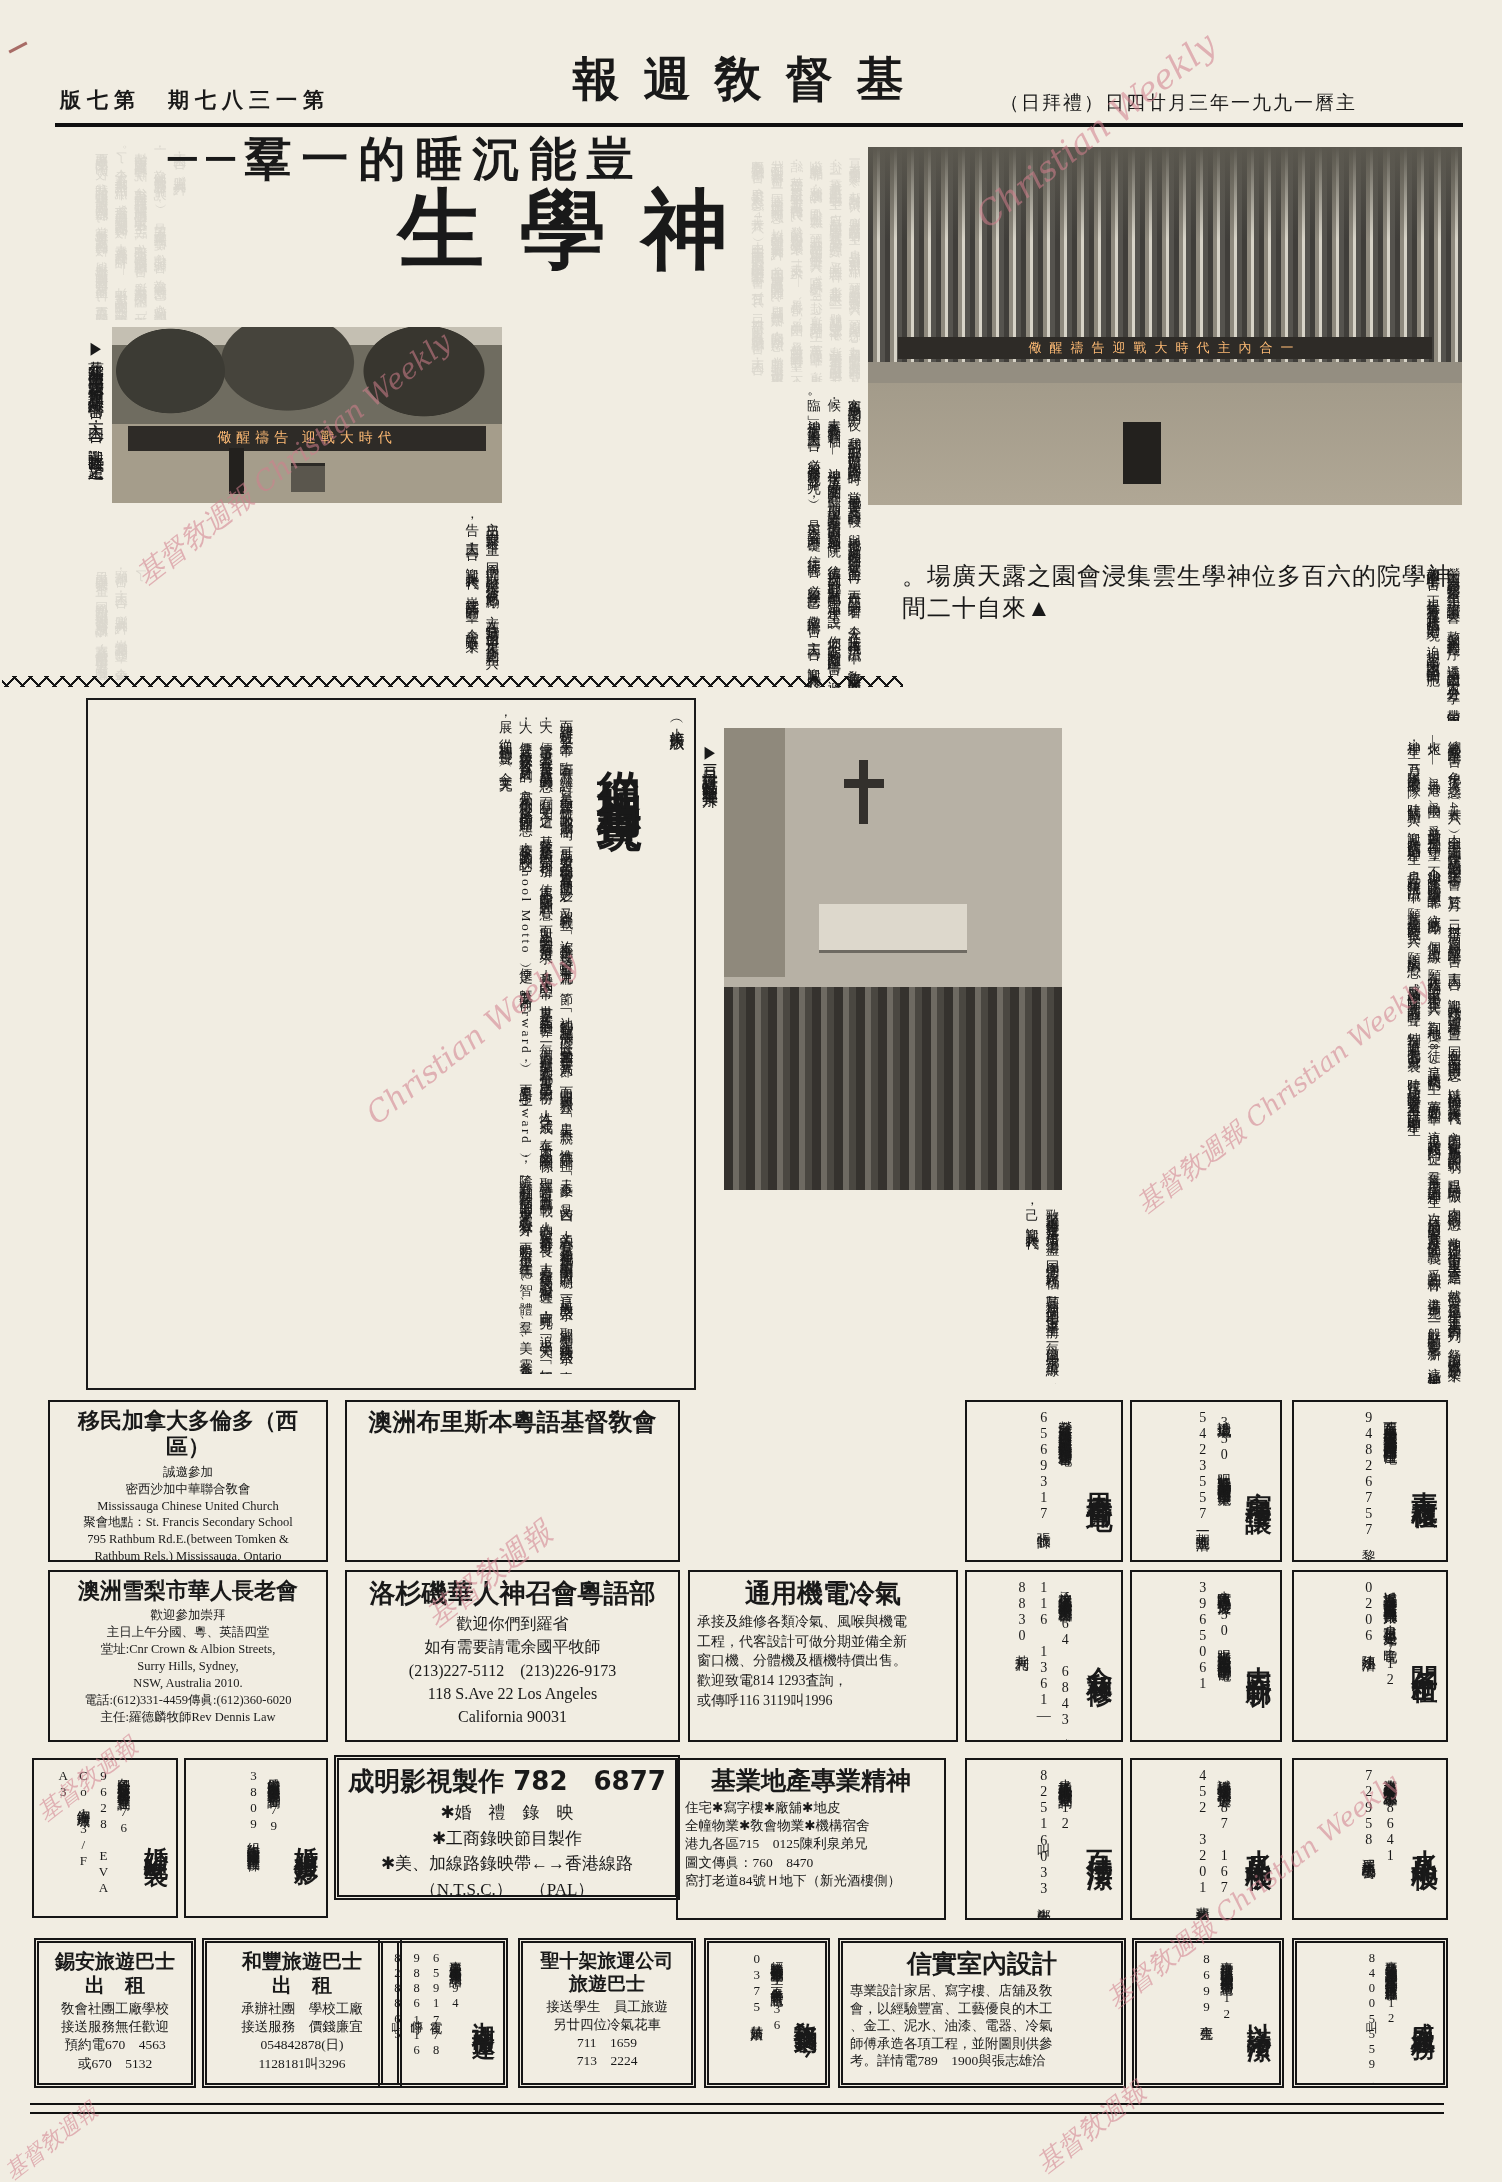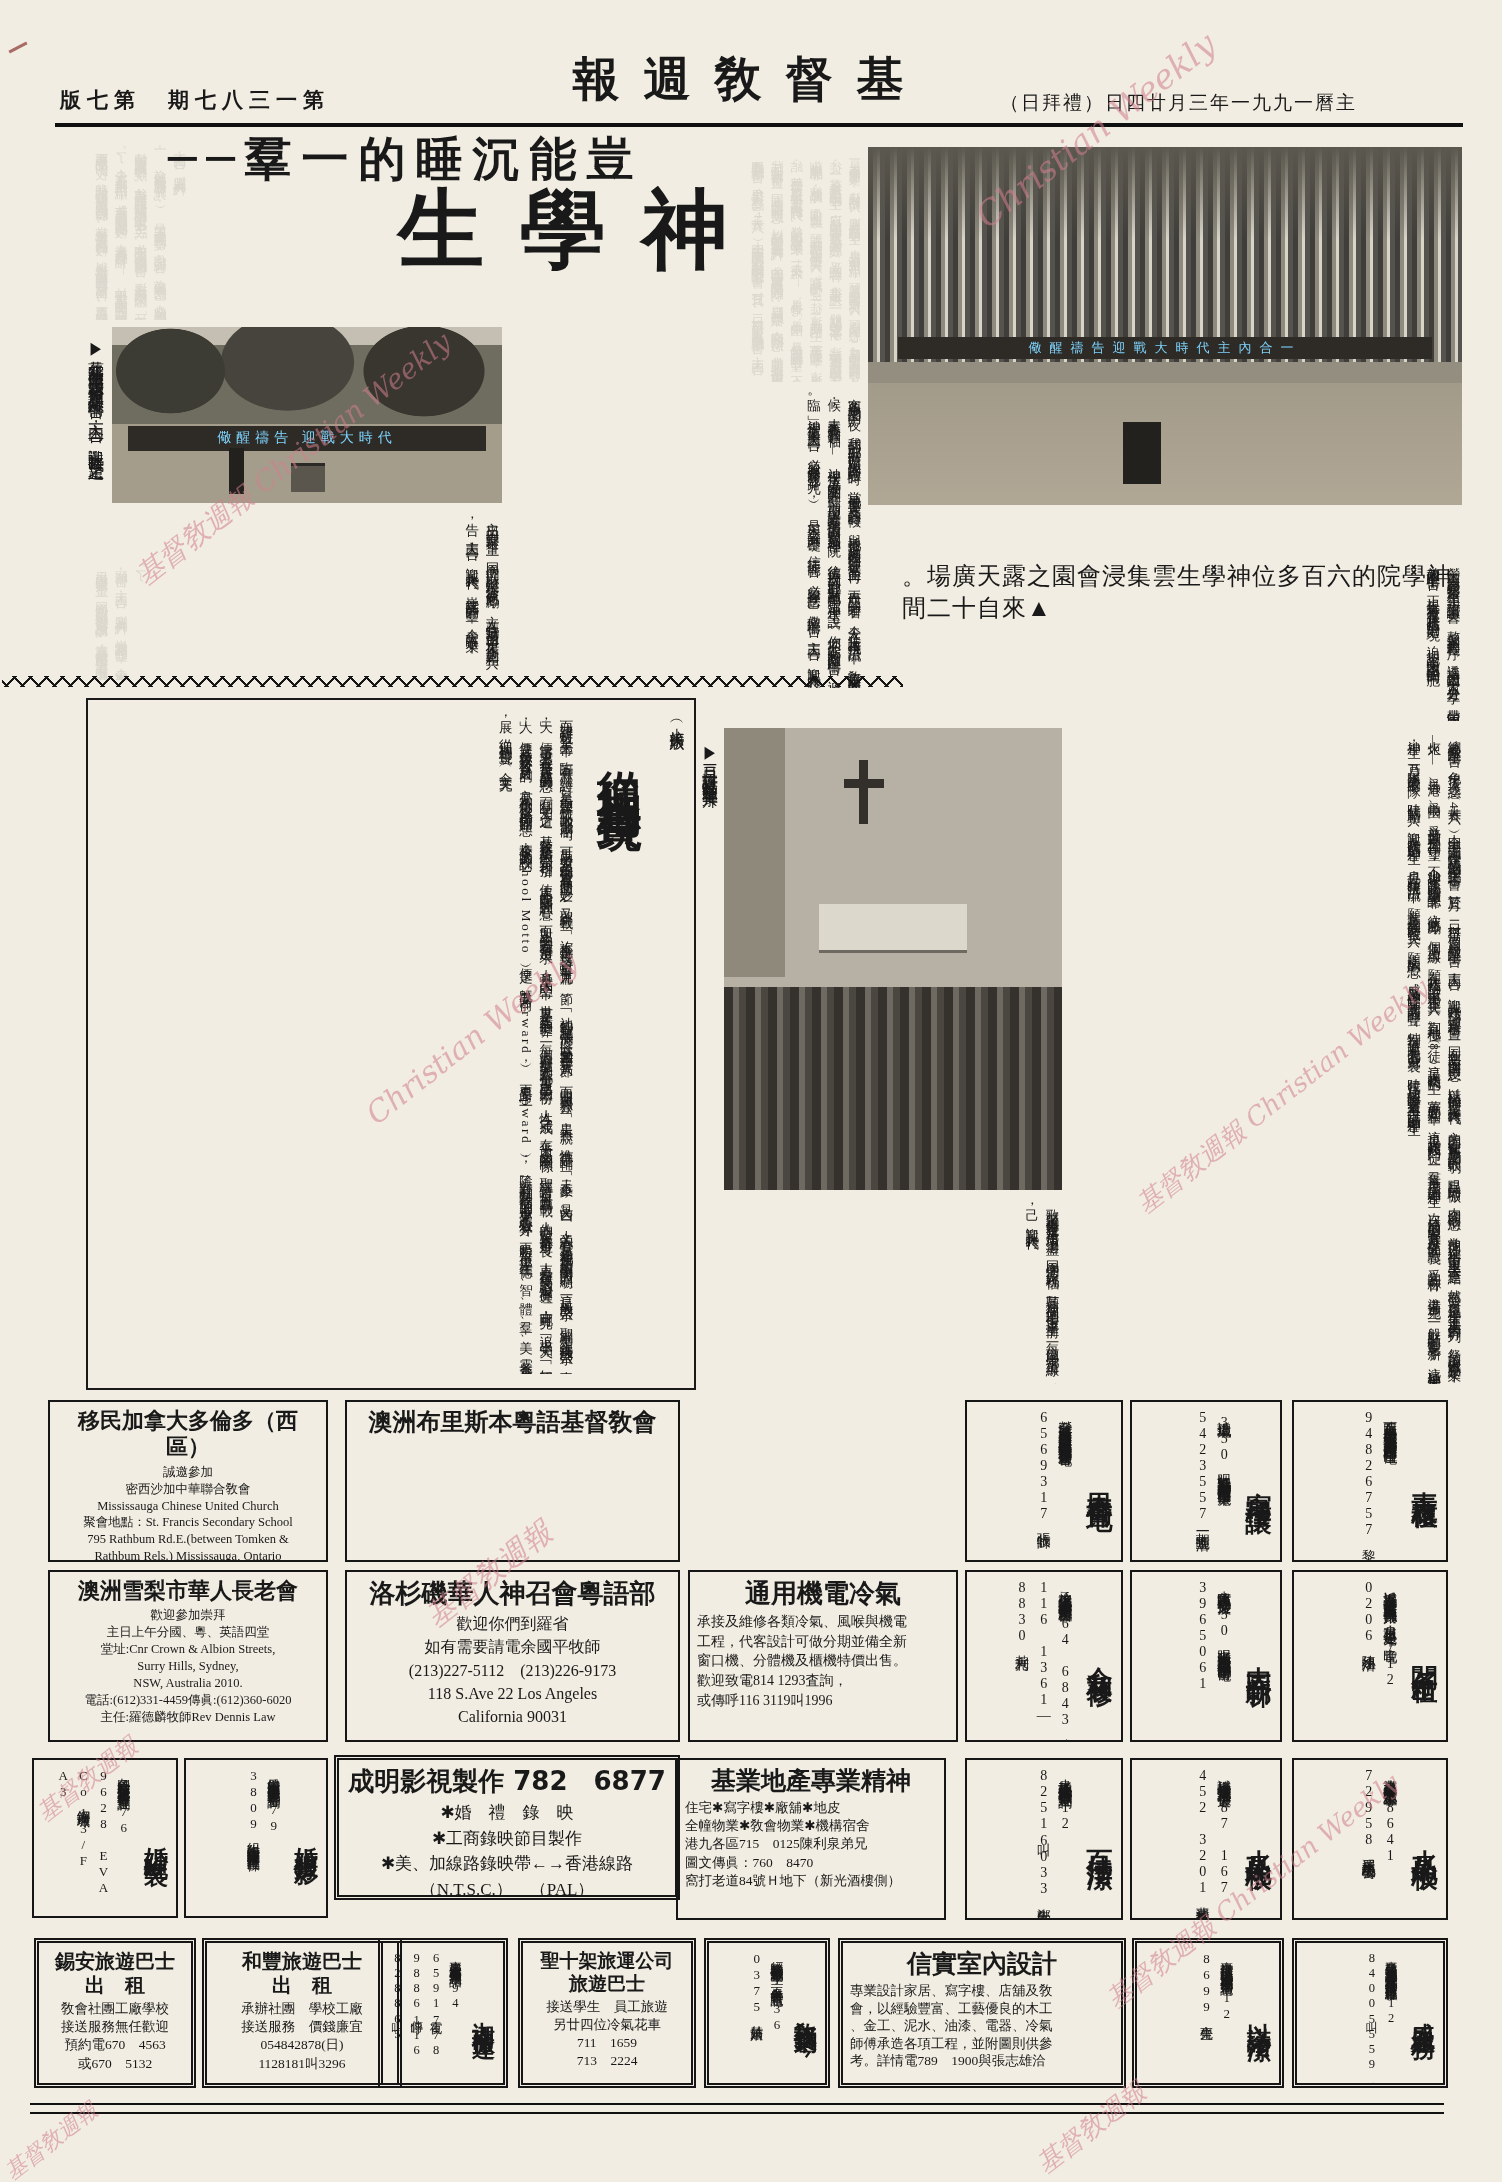--- a/index.html
+++ b/index.html
@@ -26,21 +26,21 @@
          font-size:24px;line-height:1.2;white-space:pre-line;}
   .ad .b{font-size:14.5px;line-height:1.5;white-space:pre-line;margin-top:3px;}
   .ad .ctr{text-align:center;}
   .vad{writing-mode:vertical-rl;text-orientation:upright;padding:8px 6px;}
   .vad .t{font-size:26px;letter-spacing:5px;margin-left:8px;text-align:center;white-space:normal;}
   .vad .b{font-size:14px;line-height:1.55;letter-spacing:1px;margin-top:0;text-align:start;}
   .cbox{border:2px solid #1a1a1a;}
   .note{font-size:15px;letter-spacing:2px;}
   .t2{font-weight:bold;font-size:44px;letter-spacing:8px;font-family:"DejaVu Serif",serif;}
   .banner{position:absolute;display:flex;align-items:center;justify-content:center;
-          background:#2e2b27;color:#7dd3fc;overflow:hidden;white-space:nowrap;}
+          background:#2e2b27;color:#fdba74;overflow:hidden;white-space:nowrap;}
   .penmark{position:absolute;left:8px;top:46px;width:20px;border-top:3px solid #a86c66;
            transform:rotate(-28deg);}
 </style>
 </head>
 <body>
 
 <div class="page">
 
   <div class="penmark"></div>
 

